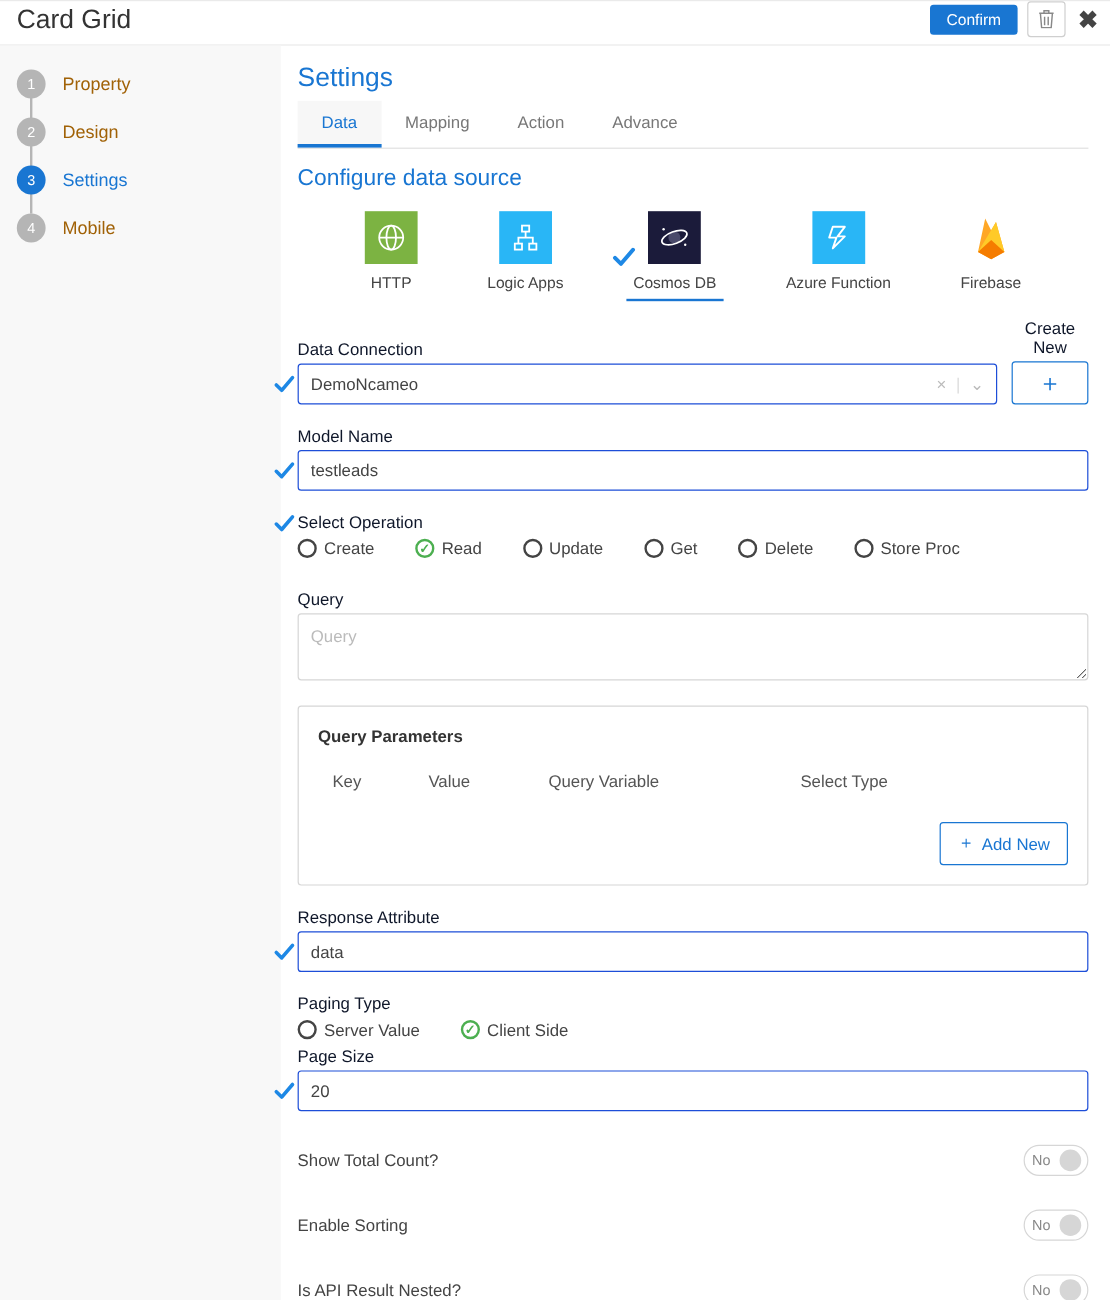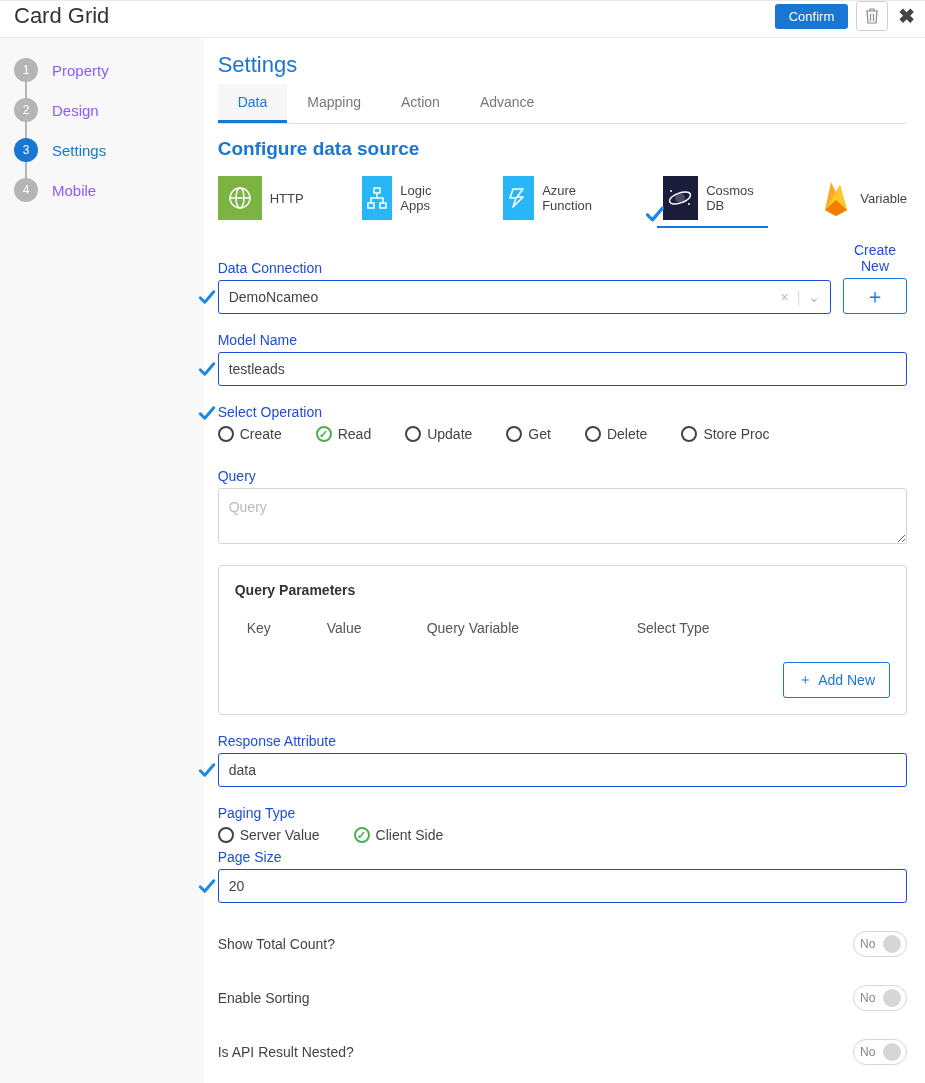--- a/index.html
+++ b/index.html
@@ -11,44 +11,44 @@
   .btn-confirm{background:#1976d2;color:#fff;border:none;border-radius:3px;padding:5px 14px;font-size:13px;cursor:pointer}
   .btn-outline{border:1px solid #cfcfcf;background:#fff;width:32px;height:30px;border-radius:3px;display:flex;align-items:center;justify-content:center;cursor:pointer}
   .close-x{font-weight:700;font-size:20px;cursor:pointer;padding:0 2px}
   
   .layout{display:flex}
   .sidebar{width:234px;background:#f8f8f8;padding:12px 14px 40px 14px}
   .step{display:flex;align-items:center;gap:14px;padding:8px 0;cursor:pointer;position:relative}
   .bubble{width:24px;height:24px;border-radius:50%;display:flex;align-items:center;justify-content:center;color:#fff;font-size:12px;background:#b5b5b5;z-index:1}
   .step.active .bubble{background:#1976d2}
   .step.active .label{color:#1976d2}
-  .step .label{color:#8b5cf6;font-size:15px}
+  .step .label{color:#a16207;font-size:15px}
   .step-rail{position:absolute;left:25px;top:30px;bottom:0;width:2px;background:#b5b5b5;z-index:0}
   
   .main{flex:1;padding:14px 18px 30px 14px}
   .h2{color:#1976d2;font-size:22px;font-weight:400;margin-bottom:6px}
   .tabs{display:flex;border-bottom:1px solid #e0e0e0;margin-bottom:14px}
   .tab{padding:10px 20px;color:#777;cursor:pointer;font-size:14px}
   .tab.active{color:#1976d2;border-bottom:3px solid #1976d2;background:#f7f7f7}
-  .h3{color:#1976d2;font-size:19px;font-weight:700;margin-bottom:16px}
+  .h3{color:#1976d2;font-size:19px;font-weight:400;margin-bottom:16px}
   
   .sources{display:flex;gap:58px;justify-content:center;margin-bottom:22px}
-  .src{display:flex;flex-direction:row;align-items:center;gap:8px;cursor:pointer;position:relative}
+  .src{display:flex;flex-direction:column;align-items:center;gap:8px;cursor:pointer;position:relative}
   .src .box{width:44px;height:44px;display:flex;align-items:center;justify-content:center;color:#fff}
   .src-http{background:#7cb342}
   .src-logic{background:#29b6f6}
   .src-cosmos{background:#1b1b3a}
   .src-azure{background:#29b6f6}
   .src-name{color:#444;font-size:13px}
   .underline{position:absolute;left:-6px;right:-6px;bottom:-8px;height:2px;background:#1976d2}
   .check{position:absolute;left:-18px;top:28px}
   
   .row{display:flex;gap:12px;align-items:flex-end;margin-bottom:18px;position:relative}
   .field{flex:1}
-  .lbl{color:#1d4ed8;font-size:14px;margin-bottom:4px;display:block}
+  .lbl{color:#0f172a;font-size:14px;margin-bottom:4px;display:block}
   .inp,.select{width:100%;border:1px solid #1d4ed8;border-radius:3px;padding:8px 10px;font-size:14px;color:#444;background:#fff}
   .select{display:flex;align-items:center;justify-content:space-between}
   .select .ctl{display:flex;gap:8px;color:#bbb}
   .textarea{width:100%;border:1px solid #d6d6d6;border-radius:3px;padding:10px;min-height:56px;resize:vertical;font-size:14px;font-family:inherit}
   .textarea::placeholder{color:#bbb}
   .btn-plus{border:1px solid #1976d2;background:#fff;color:#1976d2;width:64px;height:36px;border-radius:3px;display:flex;align-items:center;justify-content:center;font-size:20px;cursor:pointer}
   .field-check{position:absolute;left:-20px;bottom:8px}
   
   .radios{display:flex;gap:34px;margin-top:6px}
   .radio{display:flex;align-items:center;gap:6px;cursor:pointer}
@@ -140,51 +140,51 @@
             <svg width="24" height="24" viewBox="0 0 24 24" fill="none" stroke="#fff" stroke-width="1.5">
               <rect x="9" y="2" width="6" height="5"></rect>
               <rect x="3" y="17" width="6" height="5"></rect>
               <rect x="15" y="17" width="6" height="5"></rect>
               <path d="M12 7v5M12 12H6v5M12 12h6v5"></path>
             </svg>
           </div>
         <span class="src-name">Logic Apps</span>
       </div>
       <div class="src">
-        <div class="box src-azure">
-            <svg width="24" height="24" viewBox="0 0 24 24" fill="none" stroke="#fff" stroke-width="1.6">
-              <path d="M7 3l10 0-6 8h6l-10 10 3-9H4z" stroke-linejoin="round"></path>
-            </svg>
-          </div>
-        <span class="src-name">Azure Function</span>
-      </div>
-      <div class="src">
         <span class="check">
             <svg width="20" height="20">
               <use href="#ck"></use>
             </svg>
           </span>
         <div class="box src-cosmos">
             <svg width="26" height="26" viewBox="0 0 26 26" fill="none" stroke="#fff" stroke-width="1.4">
               <circle cx="13" cy="13" r="5" fill="#4a4a6a" stroke="none"></circle>
               <ellipse cx="13" cy="13" rx="11" ry="5" transform="rotate(-20 13 13)"></ellipse>
               <circle cx="4" cy="6" r="1" fill="#fff" stroke="none"></circle>
               <circle cx="22" cy="19" r="1" fill="#fff" stroke="none"></circle>
             </svg>
           </div>
         <span class="src-name">Cosmos DB</span>
         <span class="underline"></span>
       </div>
       <div class="src">
+        <div class="box src-azure">
+            <svg width="24" height="24" viewBox="0 0 24 24" fill="none" stroke="#fff" stroke-width="1.6">
+              <path d="M7 3l10 0-6 8h6l-10 10 3-9H4z" stroke-linejoin="round"></path>
+            </svg>
+          </div>
+        <span class="src-name">Azure Function</span>
+      </div>
+      <div class="src">
         <svg width="32" height="44" viewBox="0 0 32 44">
             <path d="M5 34 L11 6 L16 16 L20 9 L27 34 L16 40 Z" fill="#ffa726"></path>
             <path d="M5 34 L20 9 L27 34 Z" fill="#ffca28"></path>
             <path d="M5 34 L16 40 L27 34 L16 24 Z" fill="#f57c00"></path>
           </svg>
-        <span class="src-name">Variable</span>
+        <span class="src-name">Firebase</span>
       </div>
     </div>
 
     <div class="row">
       <span class="field-check">
           <svg width="18" height="18">
             <use href="#ck"></use>
           </svg>
         </span>
       <div class="field">

